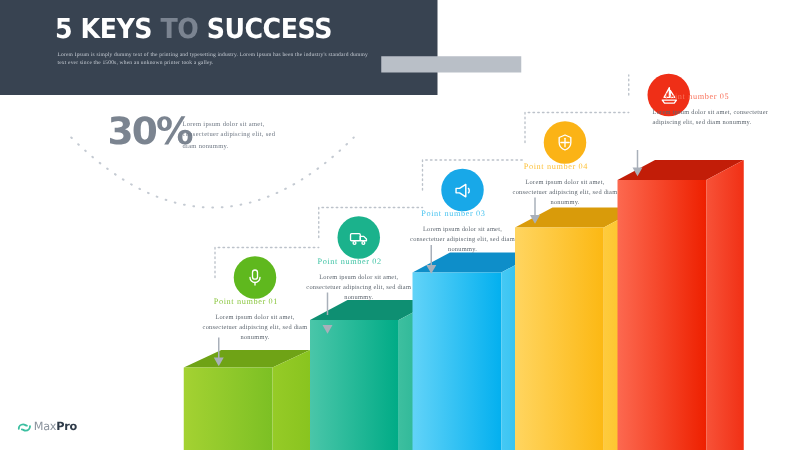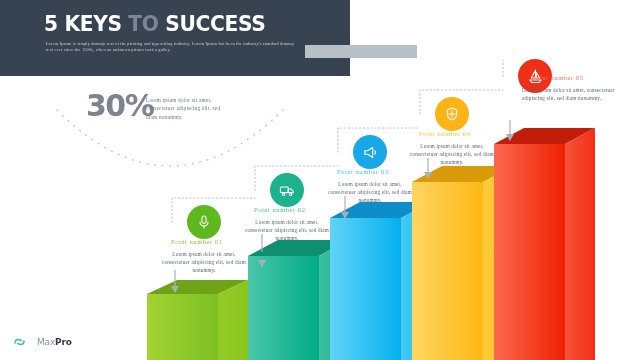--- a/index.html
+++ b/index.html
@@ -67,21 +67,21 @@
   }
   .p-body {
     position:absolute; width:92px;
     font-size:5.1px; line-height:8.2px; color:#5d666f;
     text-align:center; letter-spacing:0.2px;
   }
 
   
   .logo {
     position:absolute; left:14px; top:337px;
-    display:flex; align-items:center; gap:12px;
+    display:flex; align-items:center; gap:2px;
   }
   .logo-text {
     font-family:"DejaVu Sans", sans-serif;
     font-size:9px; letter-spacing:-0.2px;
   }
   .logo-text .lt-a { color:#8c949e; }
   .logo-text .lt-b { color:#2f3b49; font-weight:bold; }
 </style>
 </head>
 <body>

